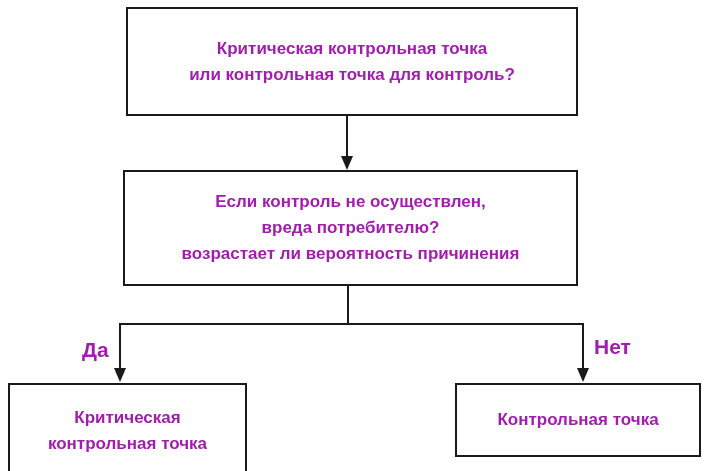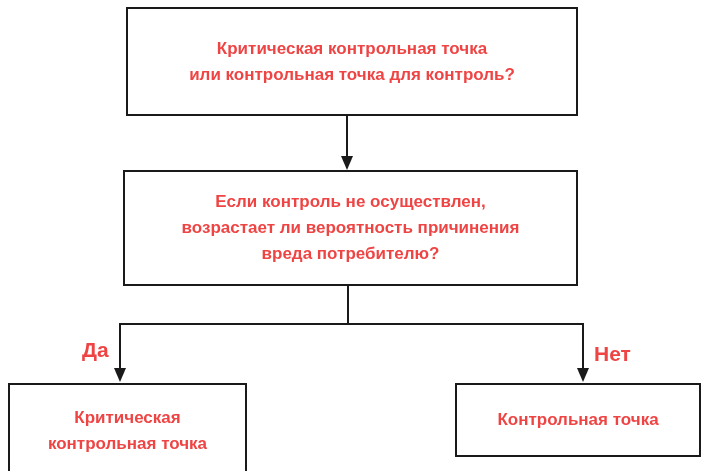--- a/index.html
+++ b/index.html
@@ -6,21 +6,21 @@
     margin: 0;
     padding: 0;
     background: #ffffff;
   }
   .canvas {
     position: relative;
     width: 709px;
     height: 471px;
     background: #ffffff;
     font-family: "Liberation Sans", "DejaVu Sans", sans-serif;
-    color: #ef4444;
+    color: #a21caf;
     overflow: hidden;
   }
   .connectors {
     position: absolute;
     left: 0;
     top: 0;
     width: 709px;
     height: 471px;
   }
   .box {
@@ -41,21 +41,21 @@
   .box-question-mid   { left: 123px; top: 170px; width: 455px; height: 116px; }
   .box-result-left    { left: 8px;   top: 383px; width: 239px; height: 96px;  }
   .box-result-right   { left: 455px; top: 383px; width: 246px; height: 74px;  }
   .branch-label {
     position: absolute;
     font-weight: 700;
     font-size: 21px;
     line-height: 20px;
   }
   .branch-label-yes { left: 82px;  top: 340px; }
-  .branch-label-no  { left: 594px; top: 344px; }
+  .branch-label-no  { left: 594px; top: 337px; }
   .stroke {
     stroke: #1a1a1a;
     stroke-width: 2;
     fill: none;
   }
   .head {
     fill: #1a1a1a;
     stroke: none;
   }
 </style>
@@ -87,22 +87,22 @@
     </g>
   </svg>
 
   <div class="box box-question-top">
     <div>Критическая контрольная точка</div>
     <div>или контрольная точка для контроль?</div>
   </div>
 
   <div class="box box-question-mid">
     <div>Если контроль не осуществлен,</div>
+    <div>вреда потребителю?</div>
     <div>возрастает ли вероятность причинения</div>
-    <div>вреда потребителю?</div>
   </div>
 
   <div class="branch-label branch-label-yes">Да</div>
   <div class="branch-label branch-label-no">Нет</div>
 
   <div class="box box-result-left">
     <div>Критическая</div>
     <div>контрольная точка</div>
   </div>
 

